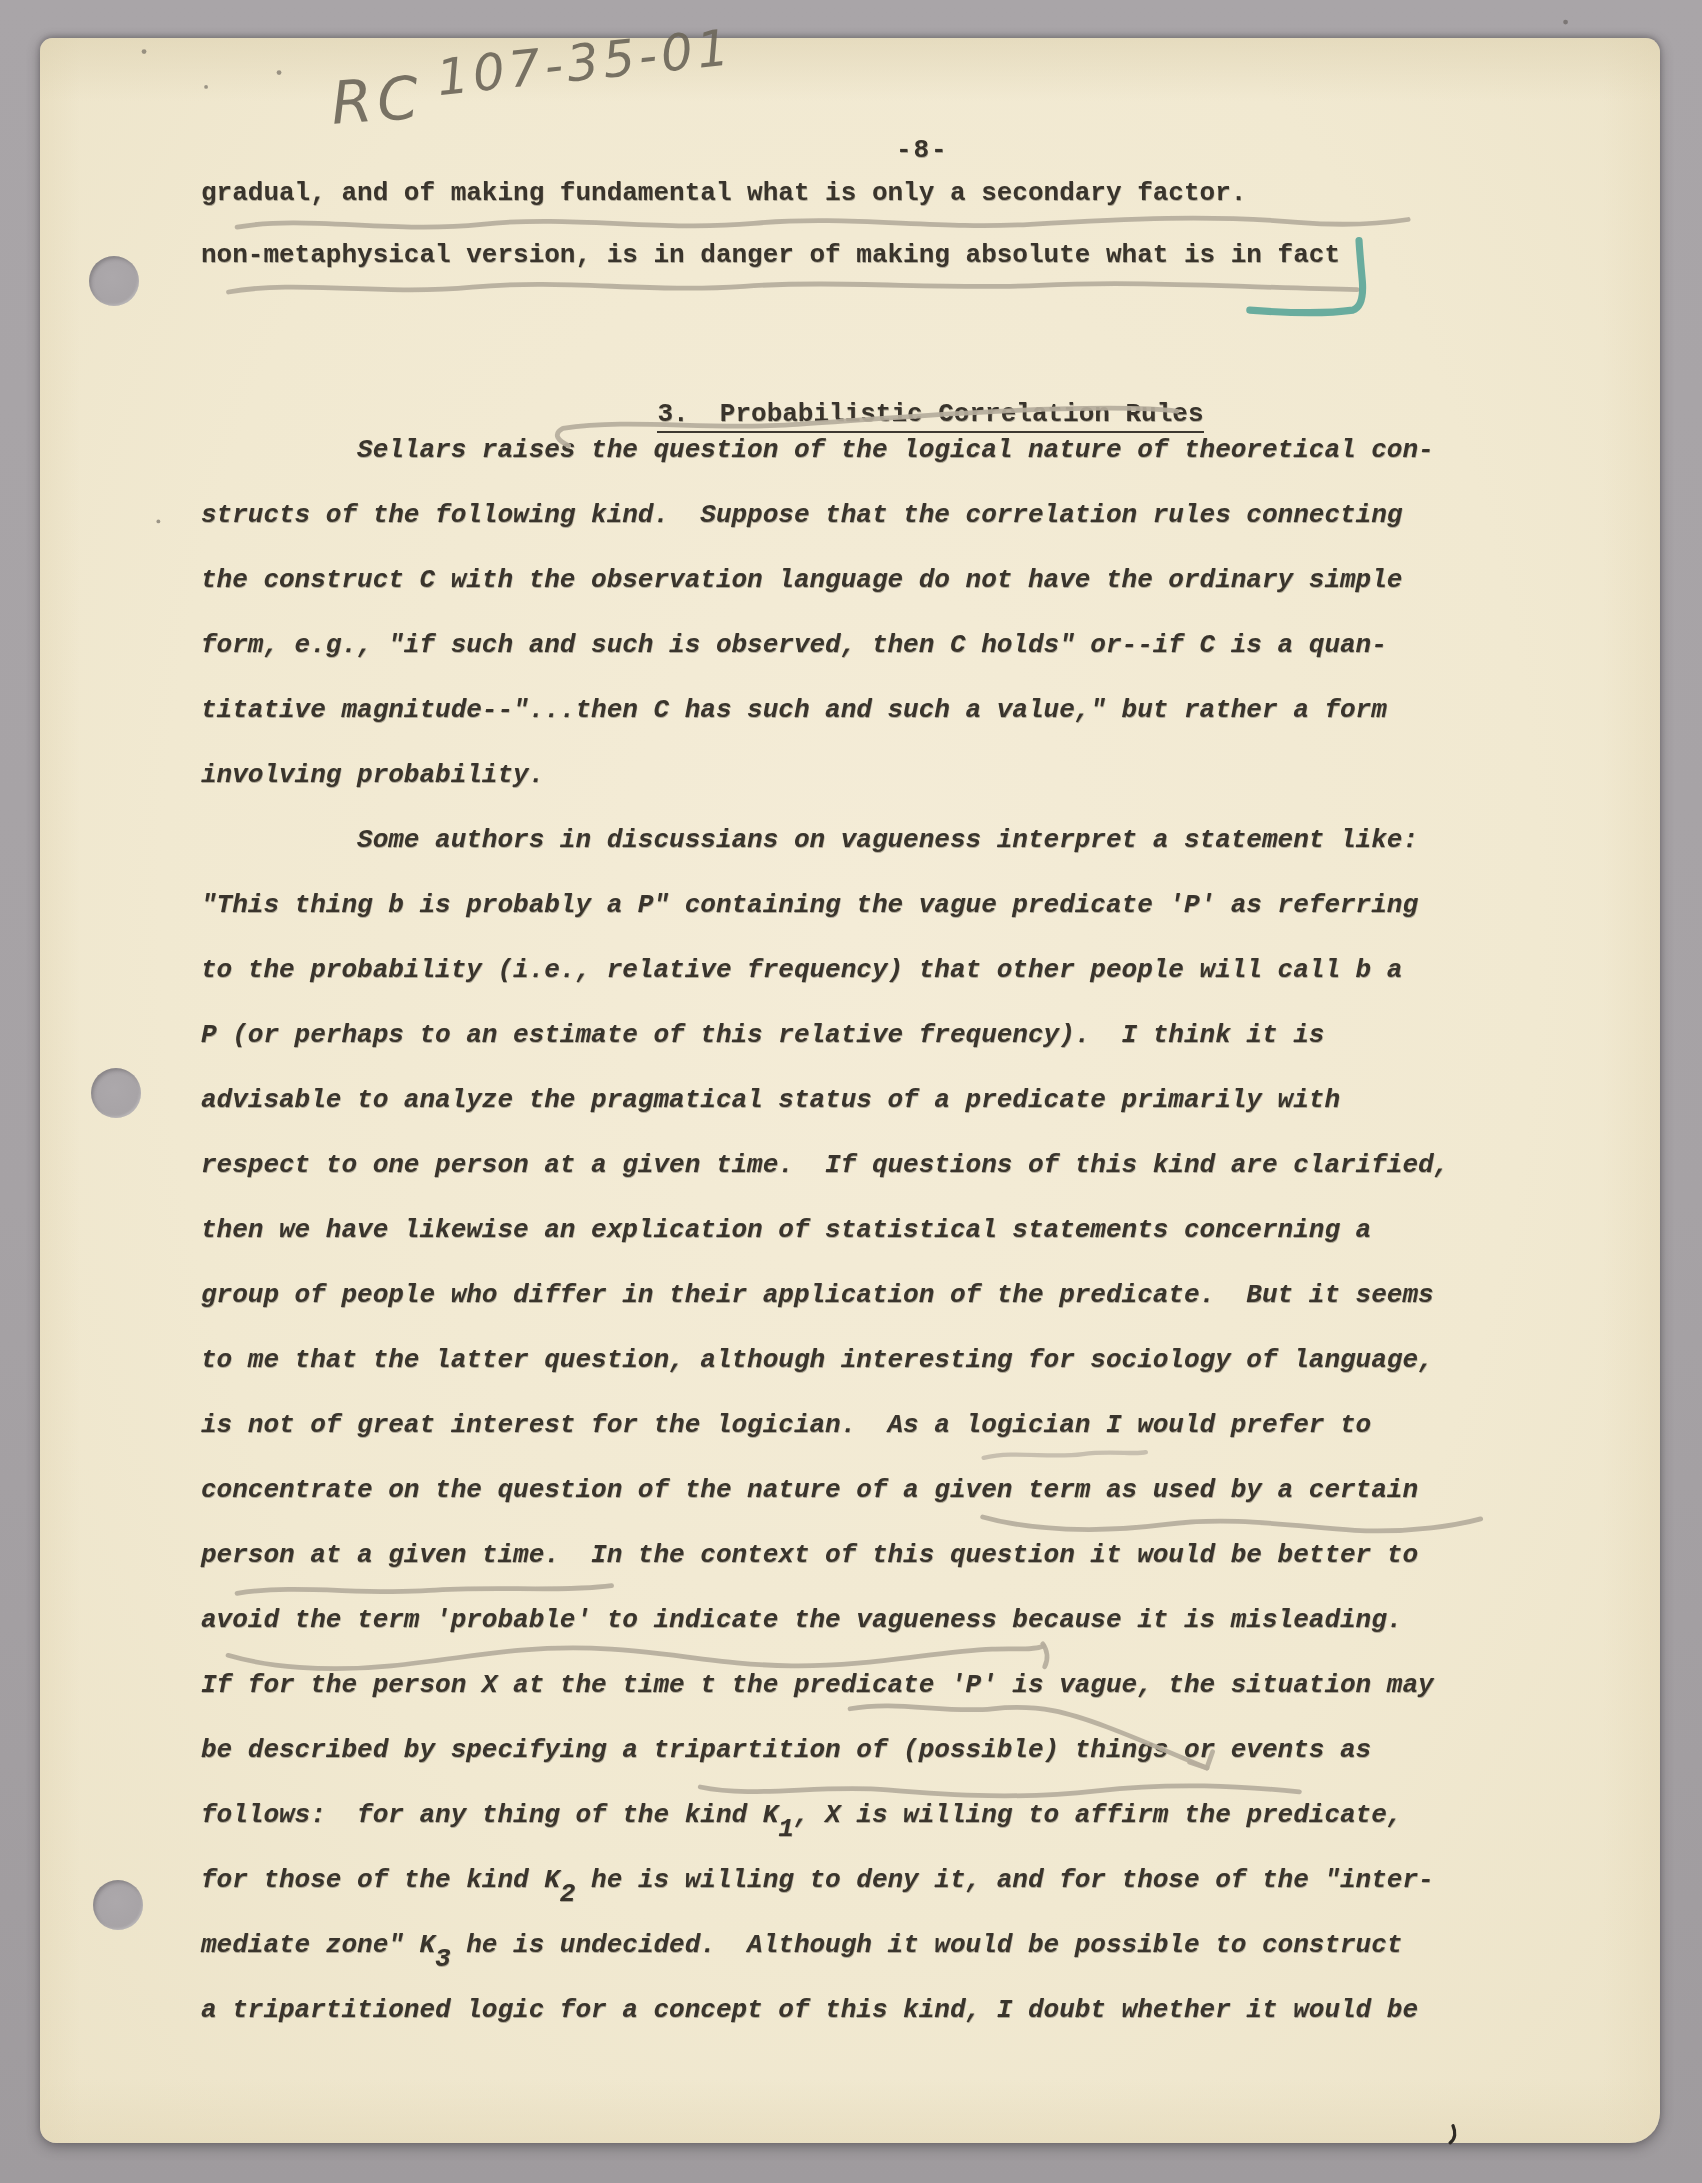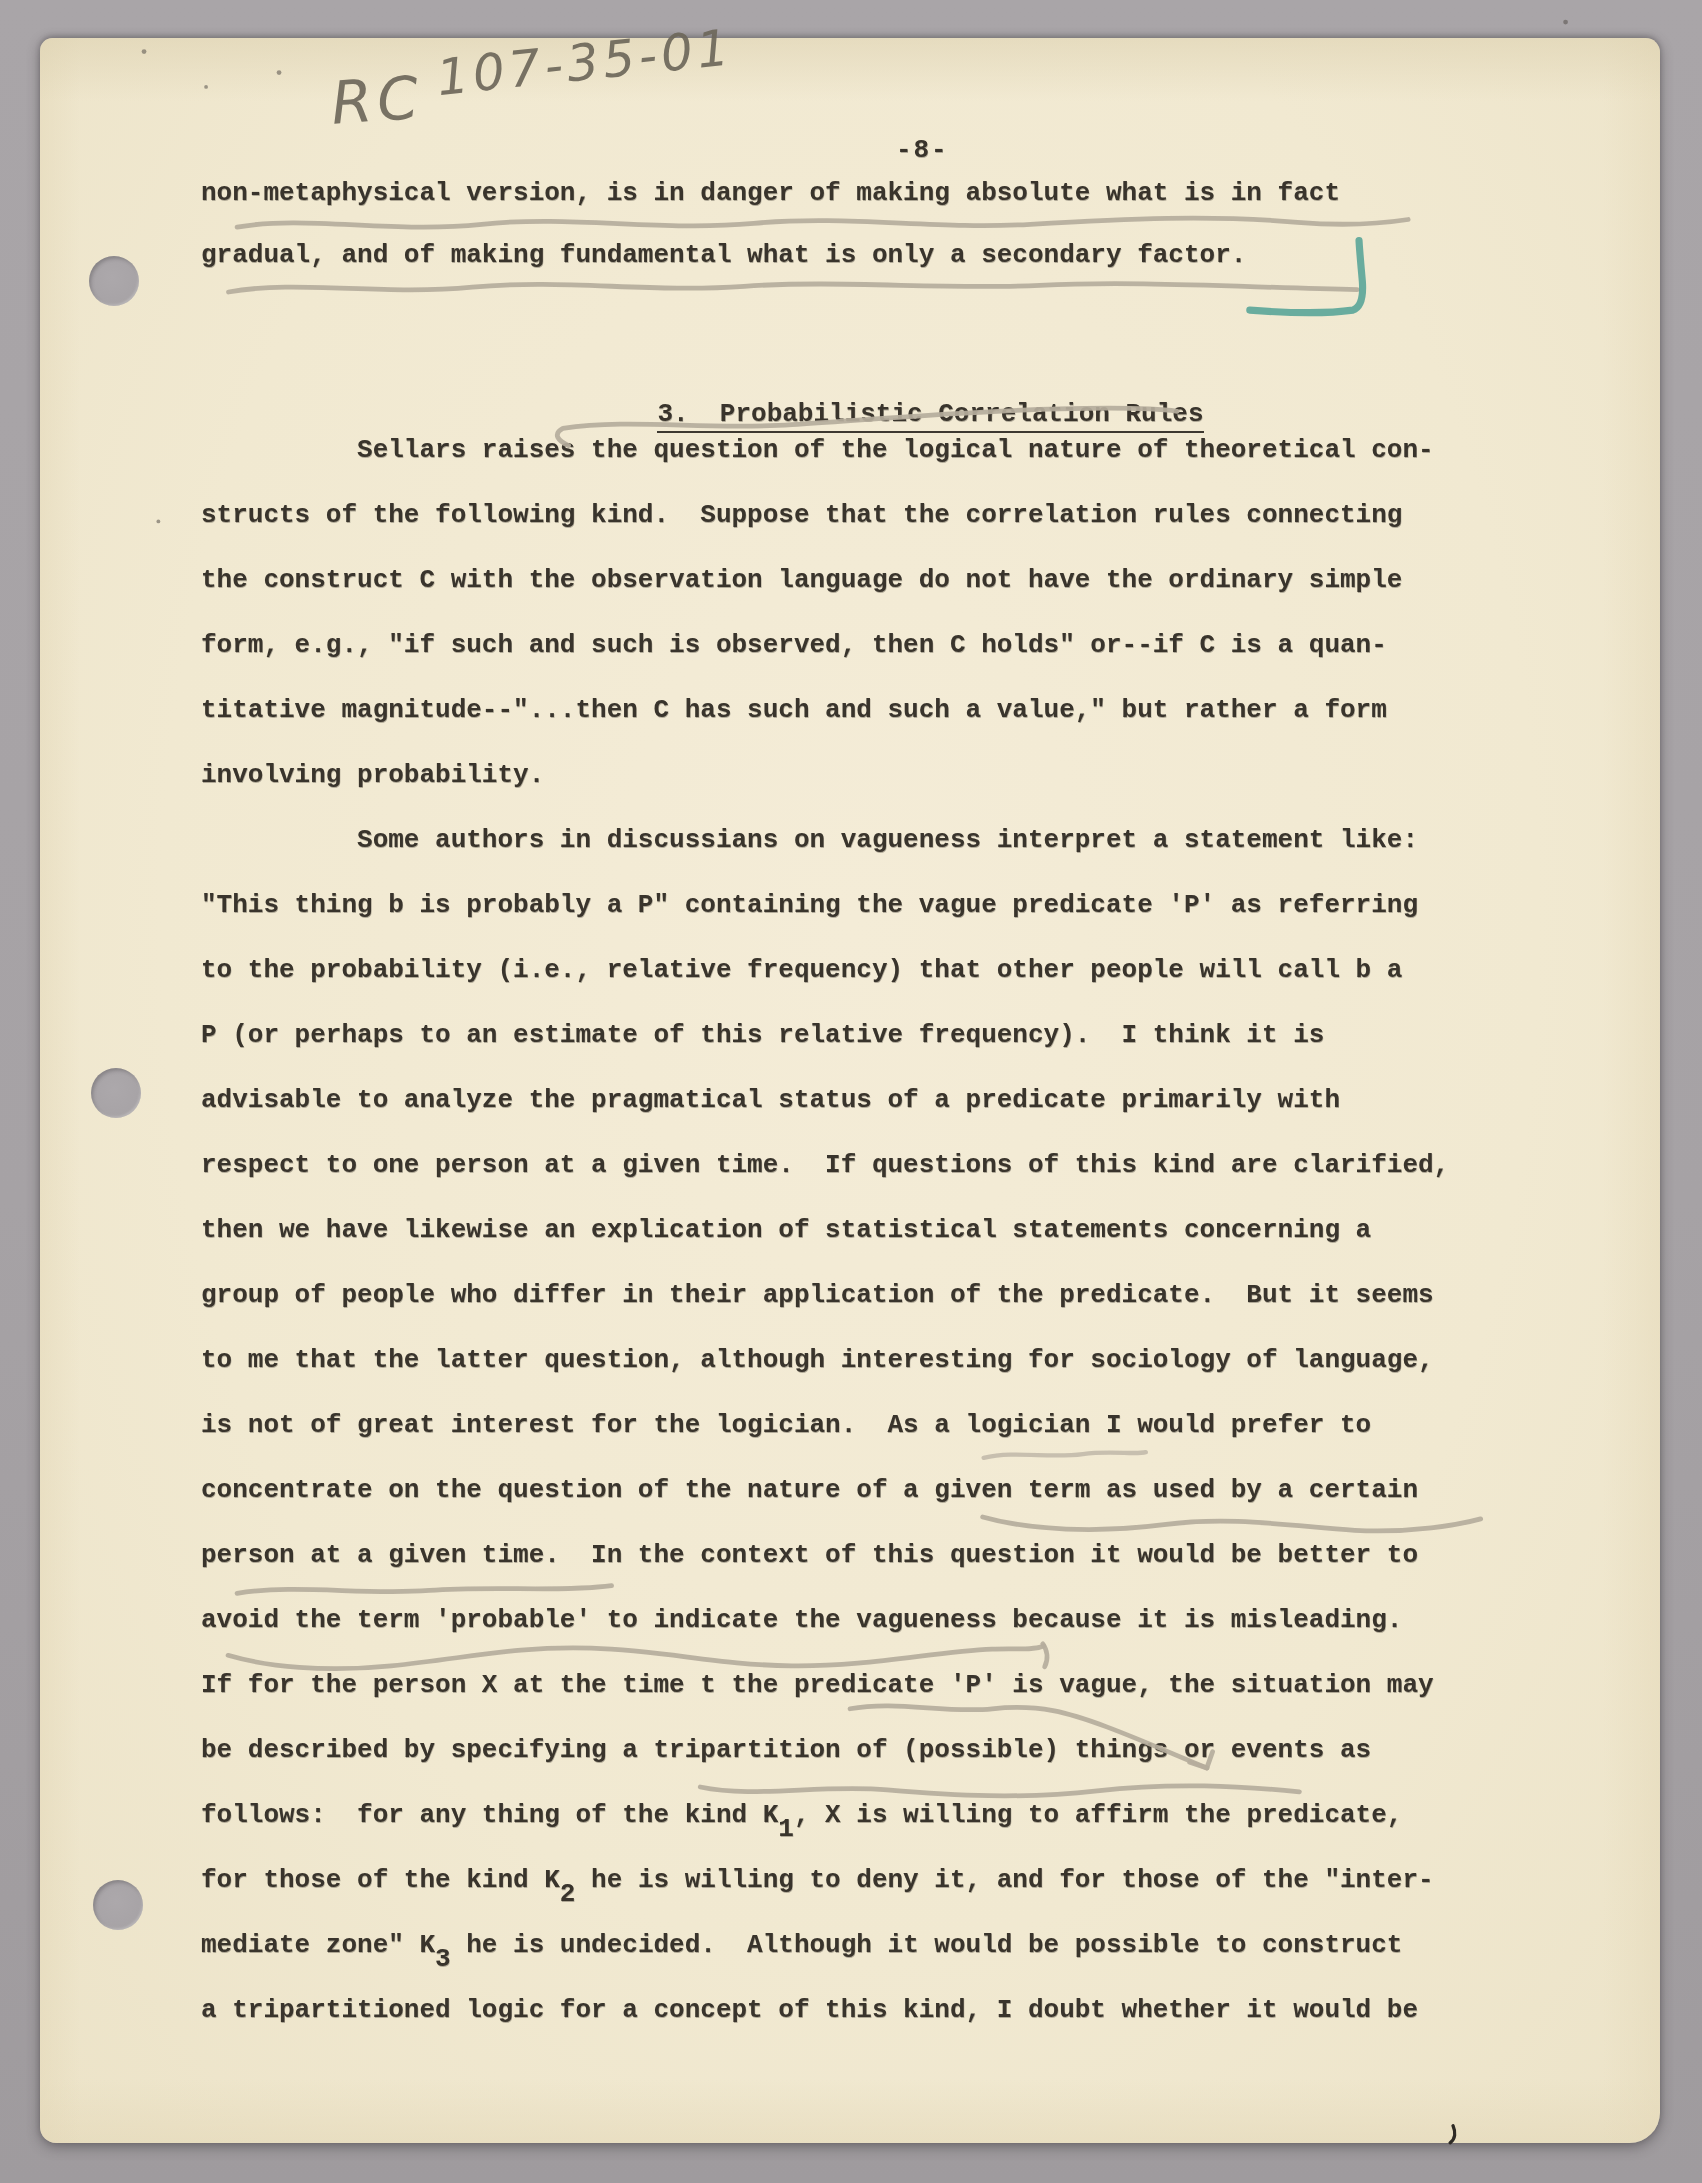--- a/index.html
+++ b/index.html
@@ -47,21 +47,21 @@
   #para-1 .tline{line-height:62px;height:62px;}
   #heading-line{
     position:absolute;left:595px;top:375px;line-height:26px;
   }
   #heading-line .hd{
     display:inline-block;
     border-bottom:2.9px solid #3d3830;
     padding-bottom:3.8px;
   }
   #body-text{
-    position:absolute;left:201px;top:418px;
+    position:absolute;left:201px;top:418px;font-style:italic;
   }
   #body-text .tline{line-height:65px;height:65px;}
   .tsub{
     position:relative;top:0.52em;
   }
   #handwriting{
     position:absolute;left:329px;top:37px;
     transform:rotate(-6deg);
     color:#6e685b;
     font-family:"DejaVu Sans",sans-serif;
@@ -92,21 +92,21 @@
     <div class="hole" id="hole-2"></div>
     <div class="hole" id="hole-3"></div>
   </div>
 
   <div id="handwriting">
     <span class="hw-rc">RC</span><span class="hw-num">107-35-01</span>
   </div>
 
   <div id="page-number" class="typed">-8-</div>
 
-  <div id="para-1" class="typed"><div class="tline">non-metaphysical version, is in danger of making absolute what is in fact</div><div class="tline">gradual, and of making fundamental what is only a secondary factor.</div></div>
+  <div id="para-1" class="typed"><div class="tline">gradual, and of making fundamental what is only a secondary factor.</div><div class="tline">non-metaphysical version, is in danger of making absolute what is in fact</div></div>
 
   <div id="heading-line" class="typed">
     <span class="hd">3.  Probabilistic Correlation Rules</span>
   </div>
 
   <div id="body-text" class="typed"><div class="tline">          Sellars raises the question of the logical nature of theoretical con-</div><div class="tline">structs of the following kind.  Suppose that the correlation rules connecting</div><div class="tline">the construct C with the observation language do not have the ordinary simple</div><div class="tline">form, e.g., "if such and such is observed, then C holds" or--if C is a quan-</div><div class="tline">titative magnitude--"...then C has such and such a value," but rather a form</div><div class="tline">involving probability.</div><div class="tline">          Some authors in discussians on vagueness interpret a statement like:</div><div class="tline">"This thing b is probably a P" containing the vague predicate 'P' as referring</div><div class="tline">to the probability (i.e., relative frequency) that other people will call b a</div><div class="tline">P (or perhaps to an estimate of this relative frequency).  I think it is</div><div class="tline">advisable to analyze the pragmatical status of a predicate primarily with</div><div class="tline">respect to one person at a given time.  If questions of this kind are clarified,</div><div class="tline">then we have likewise an explication of statistical statements concerning a</div><div class="tline">group of people who differ in their application of the predicate.  But it seems</div><div class="tline">to me that the latter question, although interesting for sociology of language,</div><div class="tline">is not of great interest for the logician.  As a logician I would prefer to</div><div class="tline">concentrate on the question of the nature of a given term as used by a certain</div><div class="tline">person at a given time.  In the context of this question it would be better to</div><div class="tline">avoid the term 'probable' to indicate the vagueness because it is misleading.</div><div class="tline">If for the person X at the time t the predicate 'P' is vague, the situation may</div><div class="tline">be described by specifying a tripartition of (possible) things or events as</div><div class="tline">follows:  for any thing of the kind K<span class="tsub">1</span>, X is willing to affirm the predicate,</div><div class="tline">for those of the kind K<span class="tsub">2</span> he is willing to deny it, and for those of the "inter-</div><div class="tline">mediate zone" K<span class="tsub">3</span> he is undecided.  Although it would be possible to construct</div><div class="tline">a tripartitioned logic for a concept of this kind, I doubt whether it would be</div></div>
 
   <svg id="marks" width="1702" height="2183" viewBox="0 0 3568 4576">
     <circle class="speck" cx="302" cy="108" r="5"></circle>
     <circle class="speck" cx="585" cy="152" r="5"></circle>

